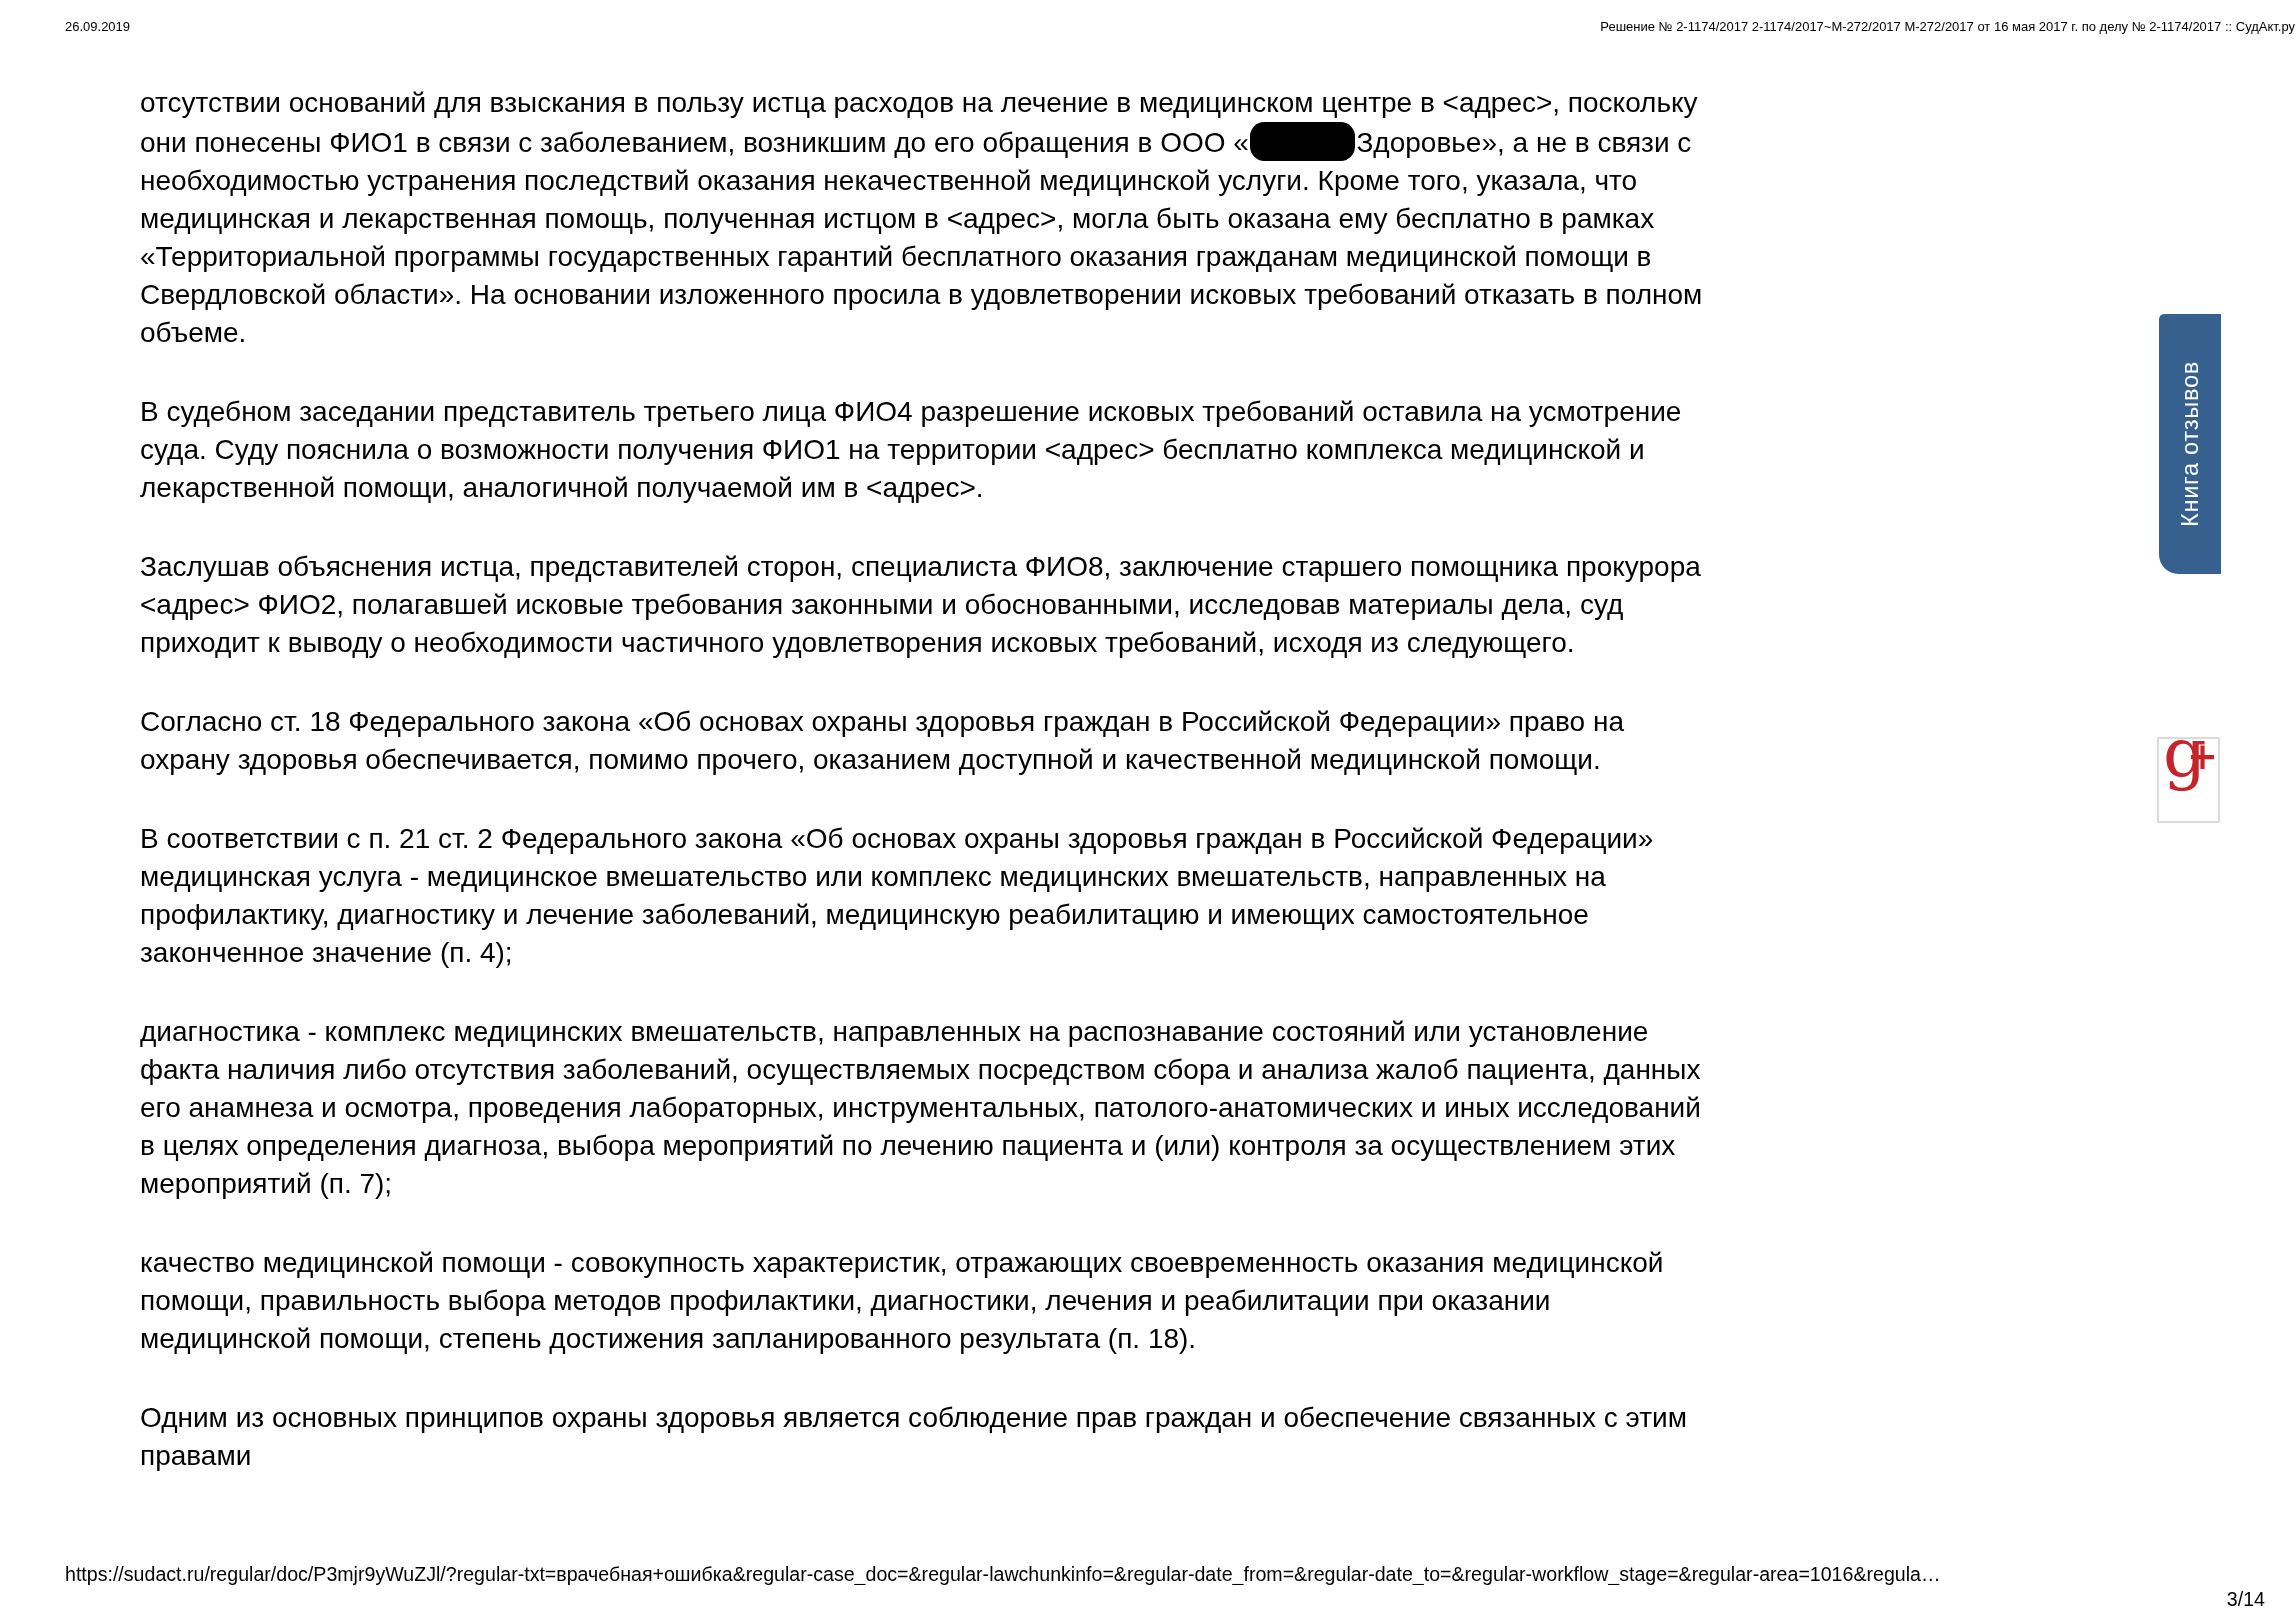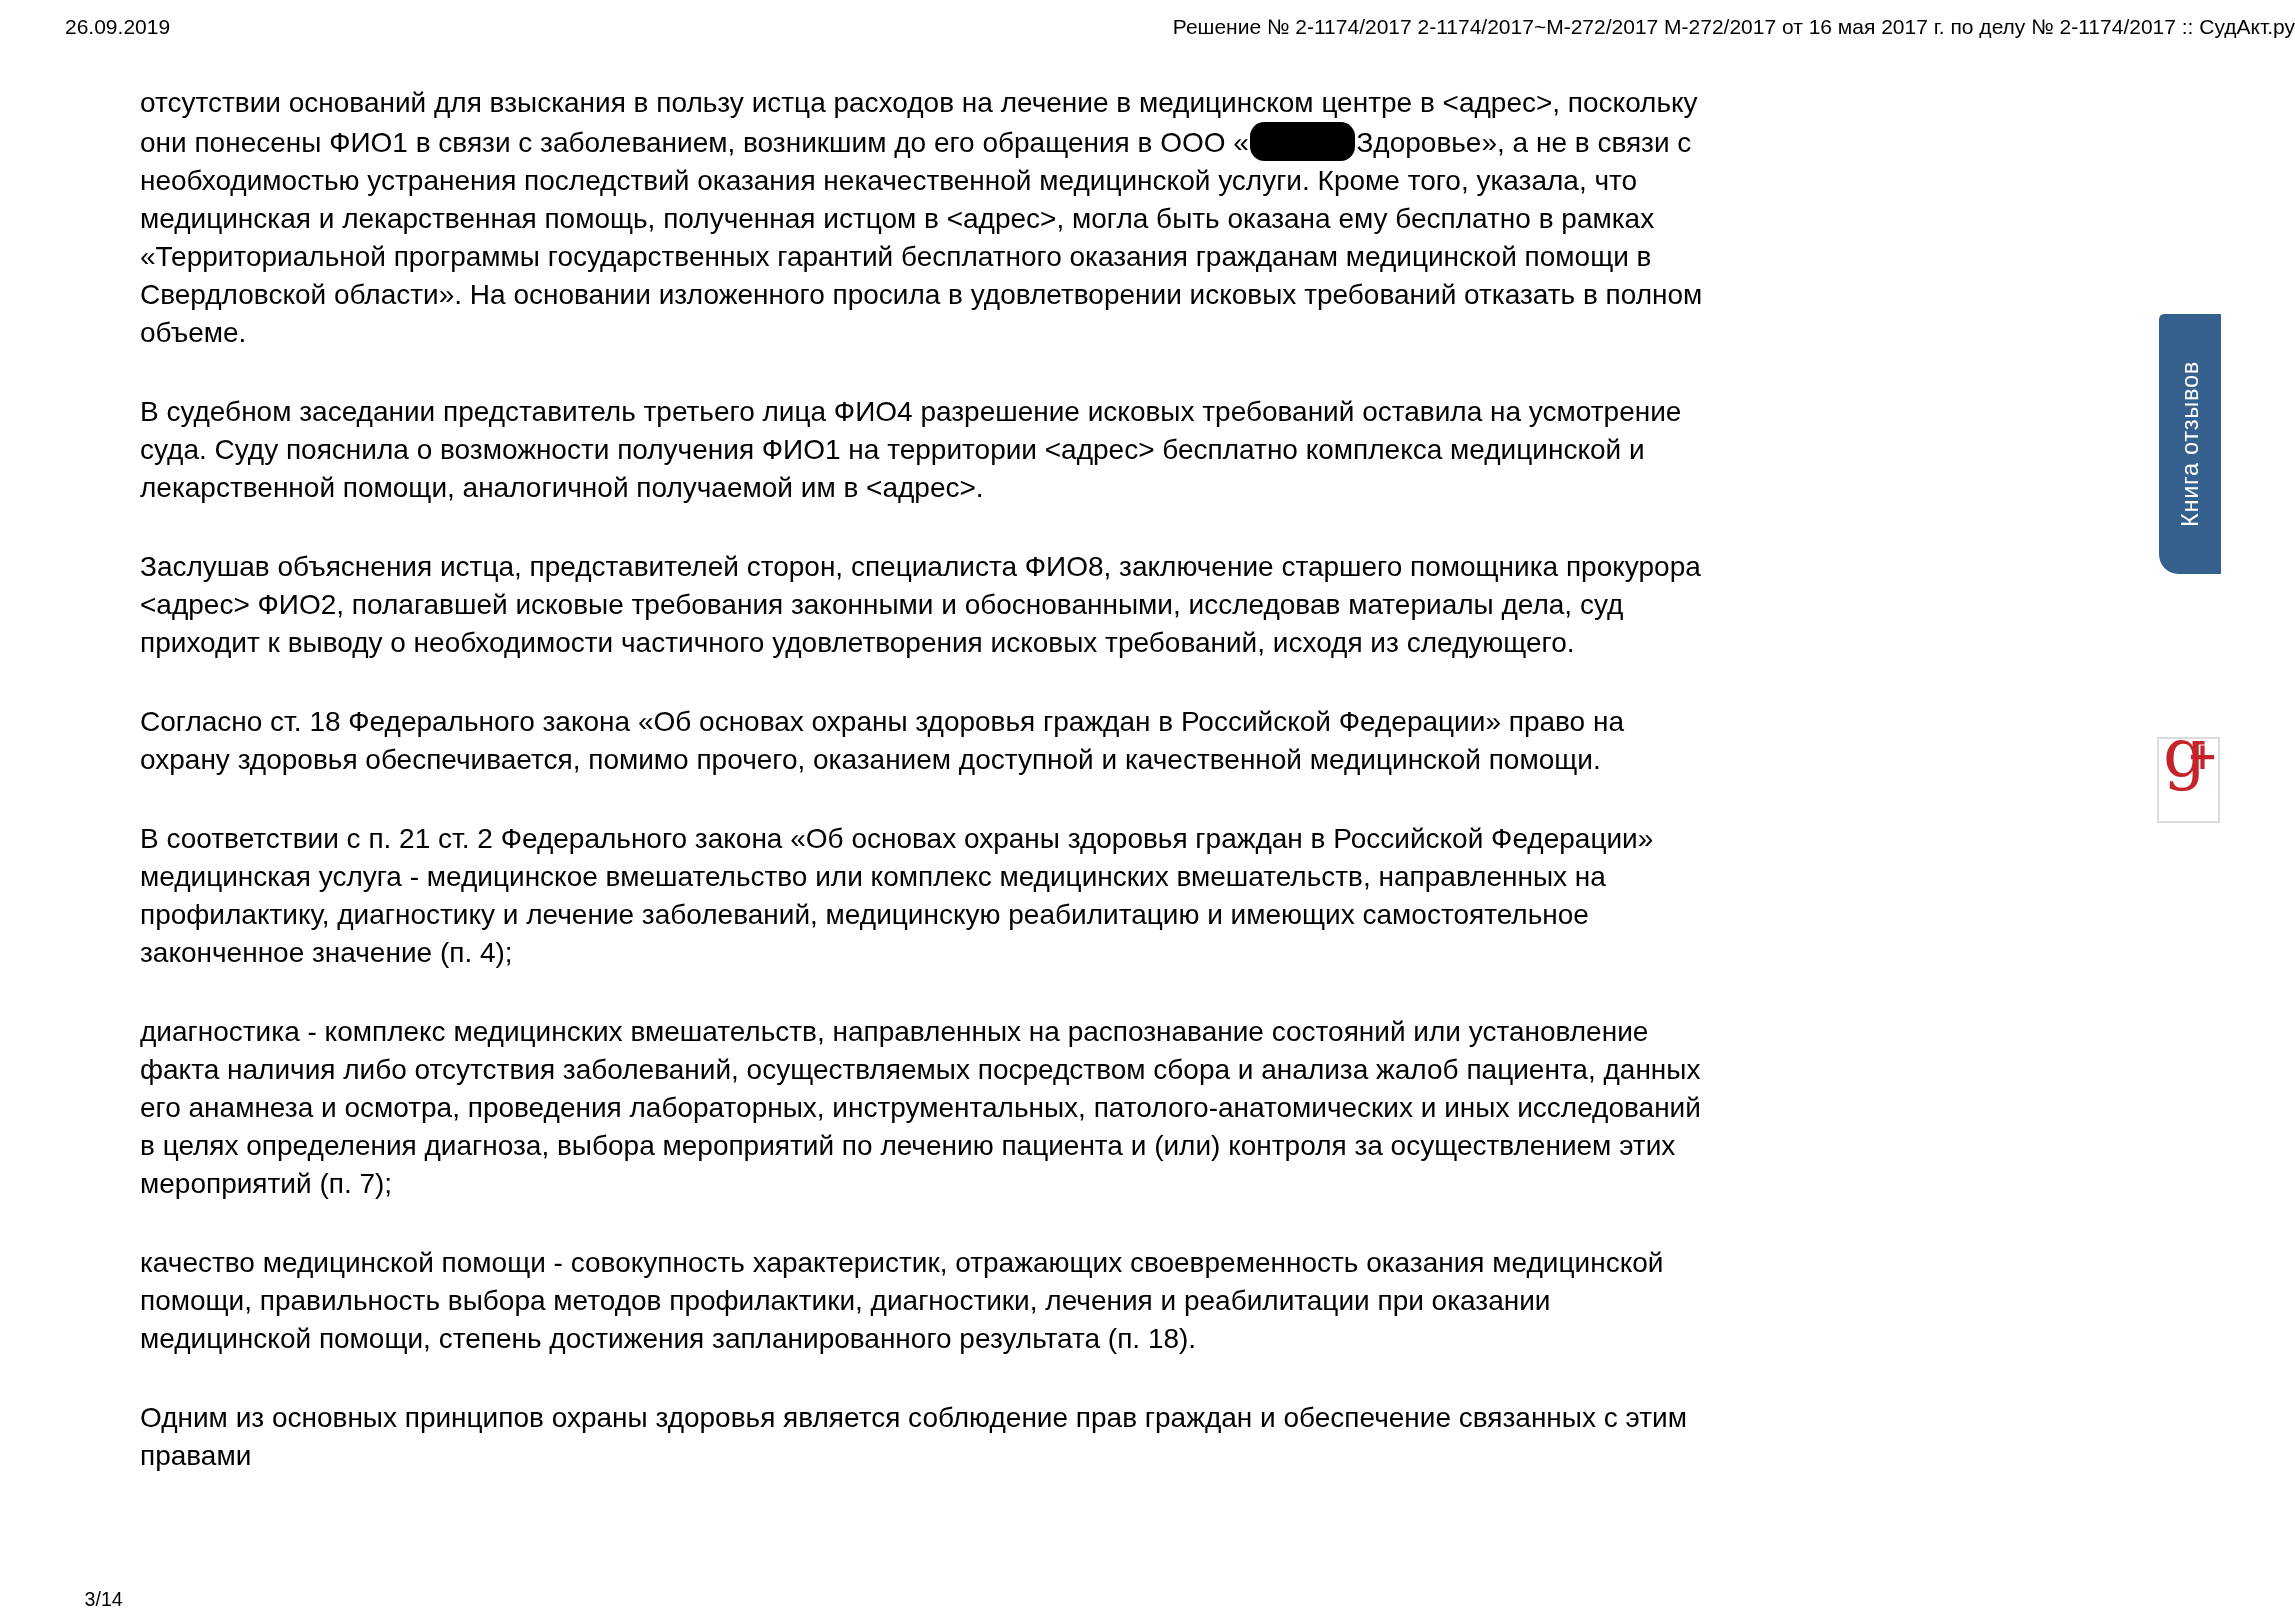--- a/index.html
+++ b/index.html
@@ -8,21 +8,21 @@
     background: #ffffff;
     font-family: "Liberation Sans", sans-serif;
     position: relative;
     overflow: hidden;
     color: #000;
   }
 
   
   .print-header {
     position: absolute; top: 15.7px; left: 0; right: 0;
-    font-size: 21px; line-height: 22px; color: #000;
+    font-size: 13px; line-height: 22px; color: #000;
   }
   .print-date { position: absolute; left: 65px; top: 0; }
   .print-title { display: block; text-align: right; }
 
   
   .doc-body {
     position: absolute; left: 128px; top: 84px; width: 1586px;
     font-size: 28px; line-height: 38px; color: #000;
   }
   .doc-body p { margin: 0 0 41px 12px; }
@@ -118,15 +118,16 @@
 </div>
 
 <div class="gplus">
   <span class="gplus-icon">
     <span class="g">g</span>
     <span class="plus">+</span>
   </span>
 </div>
 
 <div class="print-footer">
+  <span class="url">https://sudact.ru/regular/doc/P3mjr9yWuZJl/?regular-txt=врачебная+ошибка&amp;regular-case_doc=&amp;regular-lawchunkinfo=&amp;regular-date_from=&amp;regular-date_to=&amp;regular-workflow_stage=&amp;regular-area=1016&amp;regula…</span>
   <span class="pageno">3/14</span>
 </div>
 
 
 </body></html>

